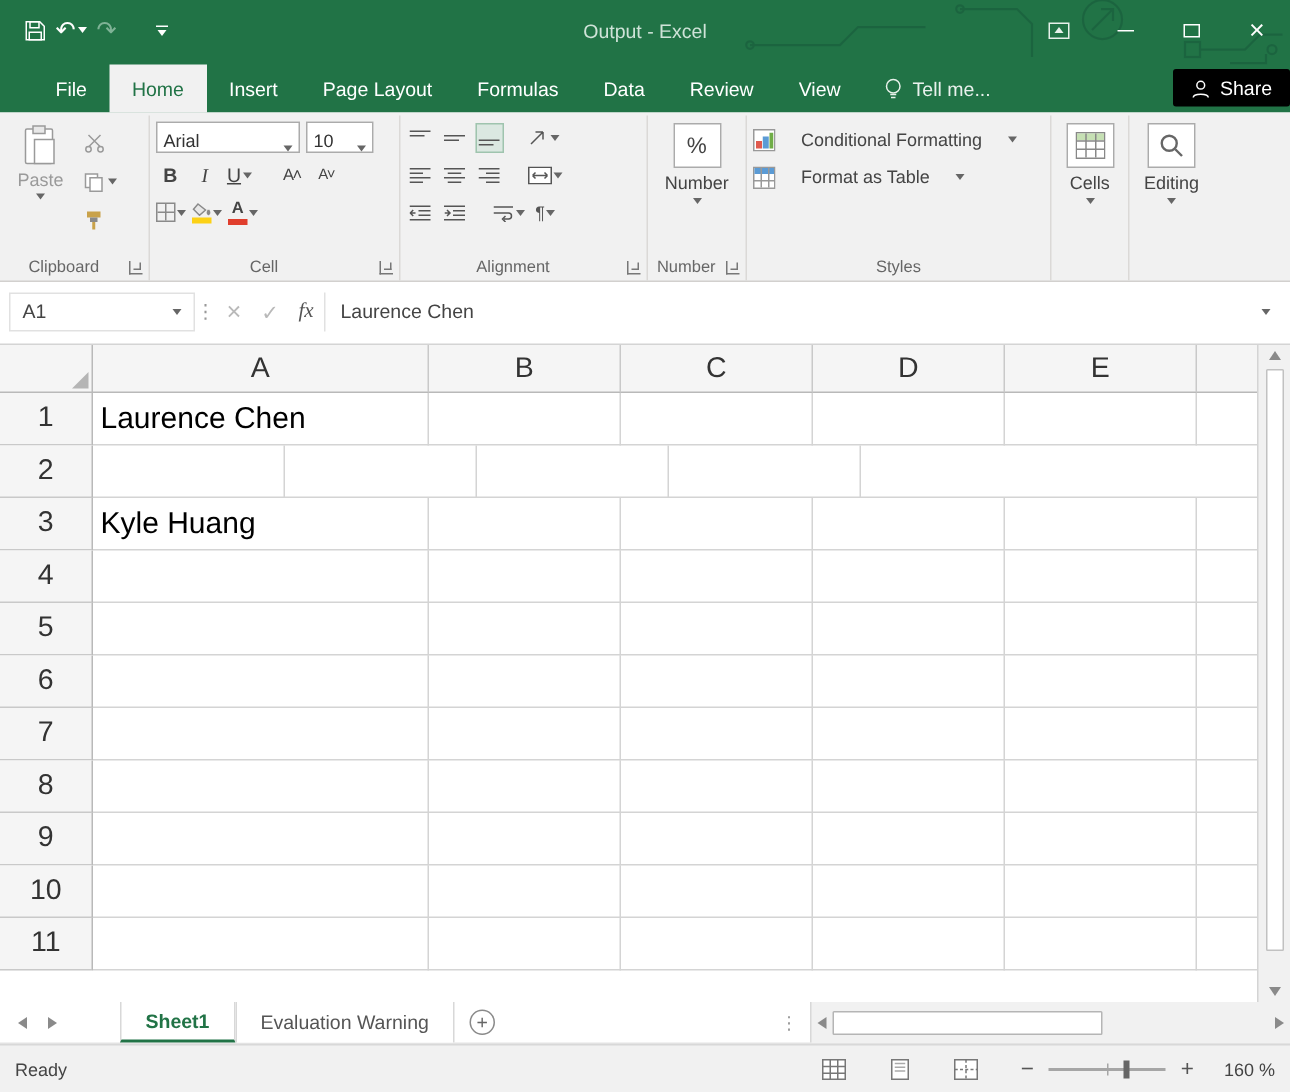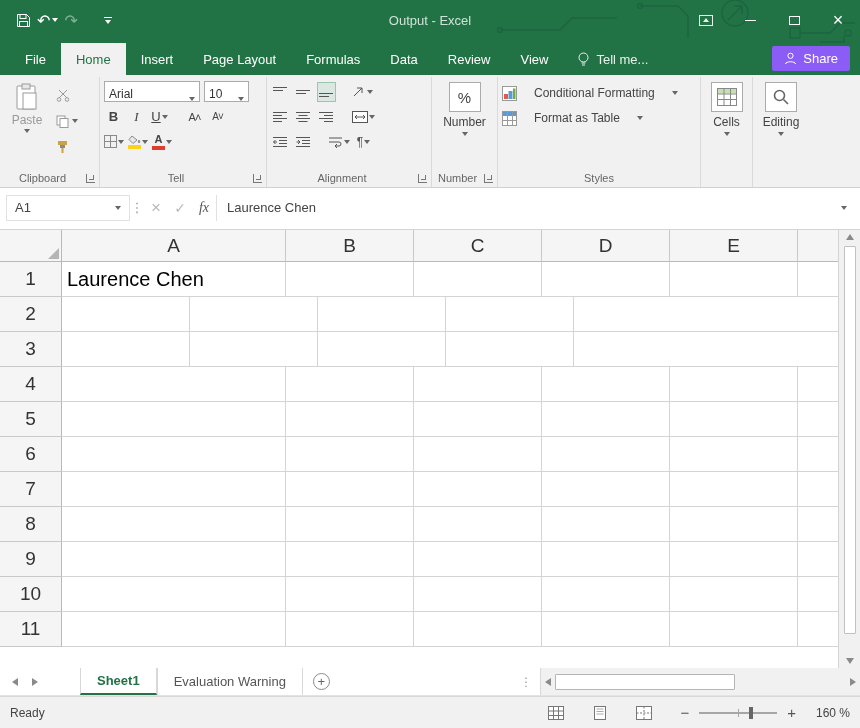--- a/index.html
+++ b/index.html
@@ -21,25 +21,25 @@
   .ico-min { width:11px; height:0; border-top:1px solid #fff; }
   .ico-max { width:11px; height:9px; border:1px solid #fff; }
   .ico-close::before { content:"×"; font-size:18px; line-height:1; }
   .ico-ribbonopts { width:14px; height:11px; border:1px solid #e7f1ea; display:flex; align-items:center; justify-content:center; }
 
   .caret { width:0; height:0; border-left:3.5px solid transparent; border-right:3.5px solid transparent; border-top:4px solid #666; display:inline-block; }
   .caret.white { border-top-color:#fff; }
   .caret-up { width:0; height:0; border-left:3.5px solid transparent; border-right:3.5px solid transparent; border-bottom:4px solid #e7f1ea; }
 
   
-  .tabrow { flex:0 0 35px; background:#217346; display:flex; align-items:flex-end; padding-left:10px; }
+  .tabrow { flex:0 0 35px; background:#217346; display:flex; align-items:flex-end; padding-left:22px; }
   .rtab { padding:9px 15px 8px; font-size:13px; color:#fff; cursor:default; white-space:nowrap; }
   .rtab.active { background:#f1f1f1; color:#217346; }
   .tellme { display:flex; align-items:center; gap:6px; color:rgba(255,255,255,.9); font-size:13px; padding:9px 14px 8px; }
-  .share { margin-left:auto; margin-right:10px; margin-bottom:4px; background:#8b5cf6; border-radius:2px; color:#fff; font-size:13px; display:flex; align-items:center; gap:6px; padding:5px 12px; }
+  .share { margin-left:auto; margin-bottom:4px; background:#000000; border-radius:2px; color:#fff; font-size:13px; display:flex; align-items:flex-end; gap:6px; padding:5px 12px; }
 
   
   .ribbon { flex:0 0 113px; background:#f1f1f1; border-bottom:1px solid #d2d0ce; display:flex; align-items:stretch; padding-top:2px; }
   .rgroup { position:relative; border-right:1px solid #dbd9d7; padding:2px 4px 18px; display:flex; flex-direction:column; }
   .rgroup-caption { position:absolute; bottom:3px; left:0; right:14px; text-align:center; font-size:11px; color:#666; white-space:nowrap; }
   .rgroup-caption.full { right:0; }
   .launcher { position:absolute; bottom:4px; right:4px; width:9px; height:9px; border-left:1px solid #777; border-bottom:1px solid #777; }
   .launcher::after { content:""; position:absolute; right:1px; top:1px; width:4px; height:4px; border-right:1px solid #777; border-bottom:1px solid #777; }
 
   
@@ -298,21 +298,21 @@
           </span>
             <span class="caret"></span>
         </div>
         <div class="fbtn">
             <span class="color-chip chip-a">
               <span class="bar red"></span>
             </span>
             <span class="caret"></span>
           </div>
       </div>
-      <span class="rgroup-caption">Tell</span>
+      <span class="rgroup-caption">Cell</span>
       <span class="launcher"></span>
     </div>
 
     <div class="rgroup" style="width:165px">
       <div class="frow">
         <div class="fbtn">
             <svg width="15" height="12" stroke="#555">
               <path d="M0 1.5h14M0 4.5h10"></path>
             </svg>
           </div>
@@ -494,20 +494,21 @@
           <div class="grow-r">
             <div class="rowh">2</div>
             <div class="cell" style="width: 128px;"></div>
             <div class="cell" style="width: 128px;"></div>
             <div class="cell" style="width: 128px;"></div>
             <div class="cell" style="width: 128px;"></div>
             <div class="cell fill"></div>
           </div>
           <div class="grow-r">
             <div class="rowh">3</div>
+            <div class="cell" style="width: 224px;">Kyle Huang</div>
             <div class="cell" style="width: 128px;"></div>
             <div class="cell" style="width: 128px;"></div>
             <div class="cell" style="width: 128px;"></div>
             <div class="cell" style="width: 128px;"></div>
             <div class="cell fill"></div>
           </div>
           <div class="grow-r">
             <div class="rowh">4</div>
             <div class="cell" style="width: 224px;"></div>
             <div class="cell" style="width: 128px;"></div>

